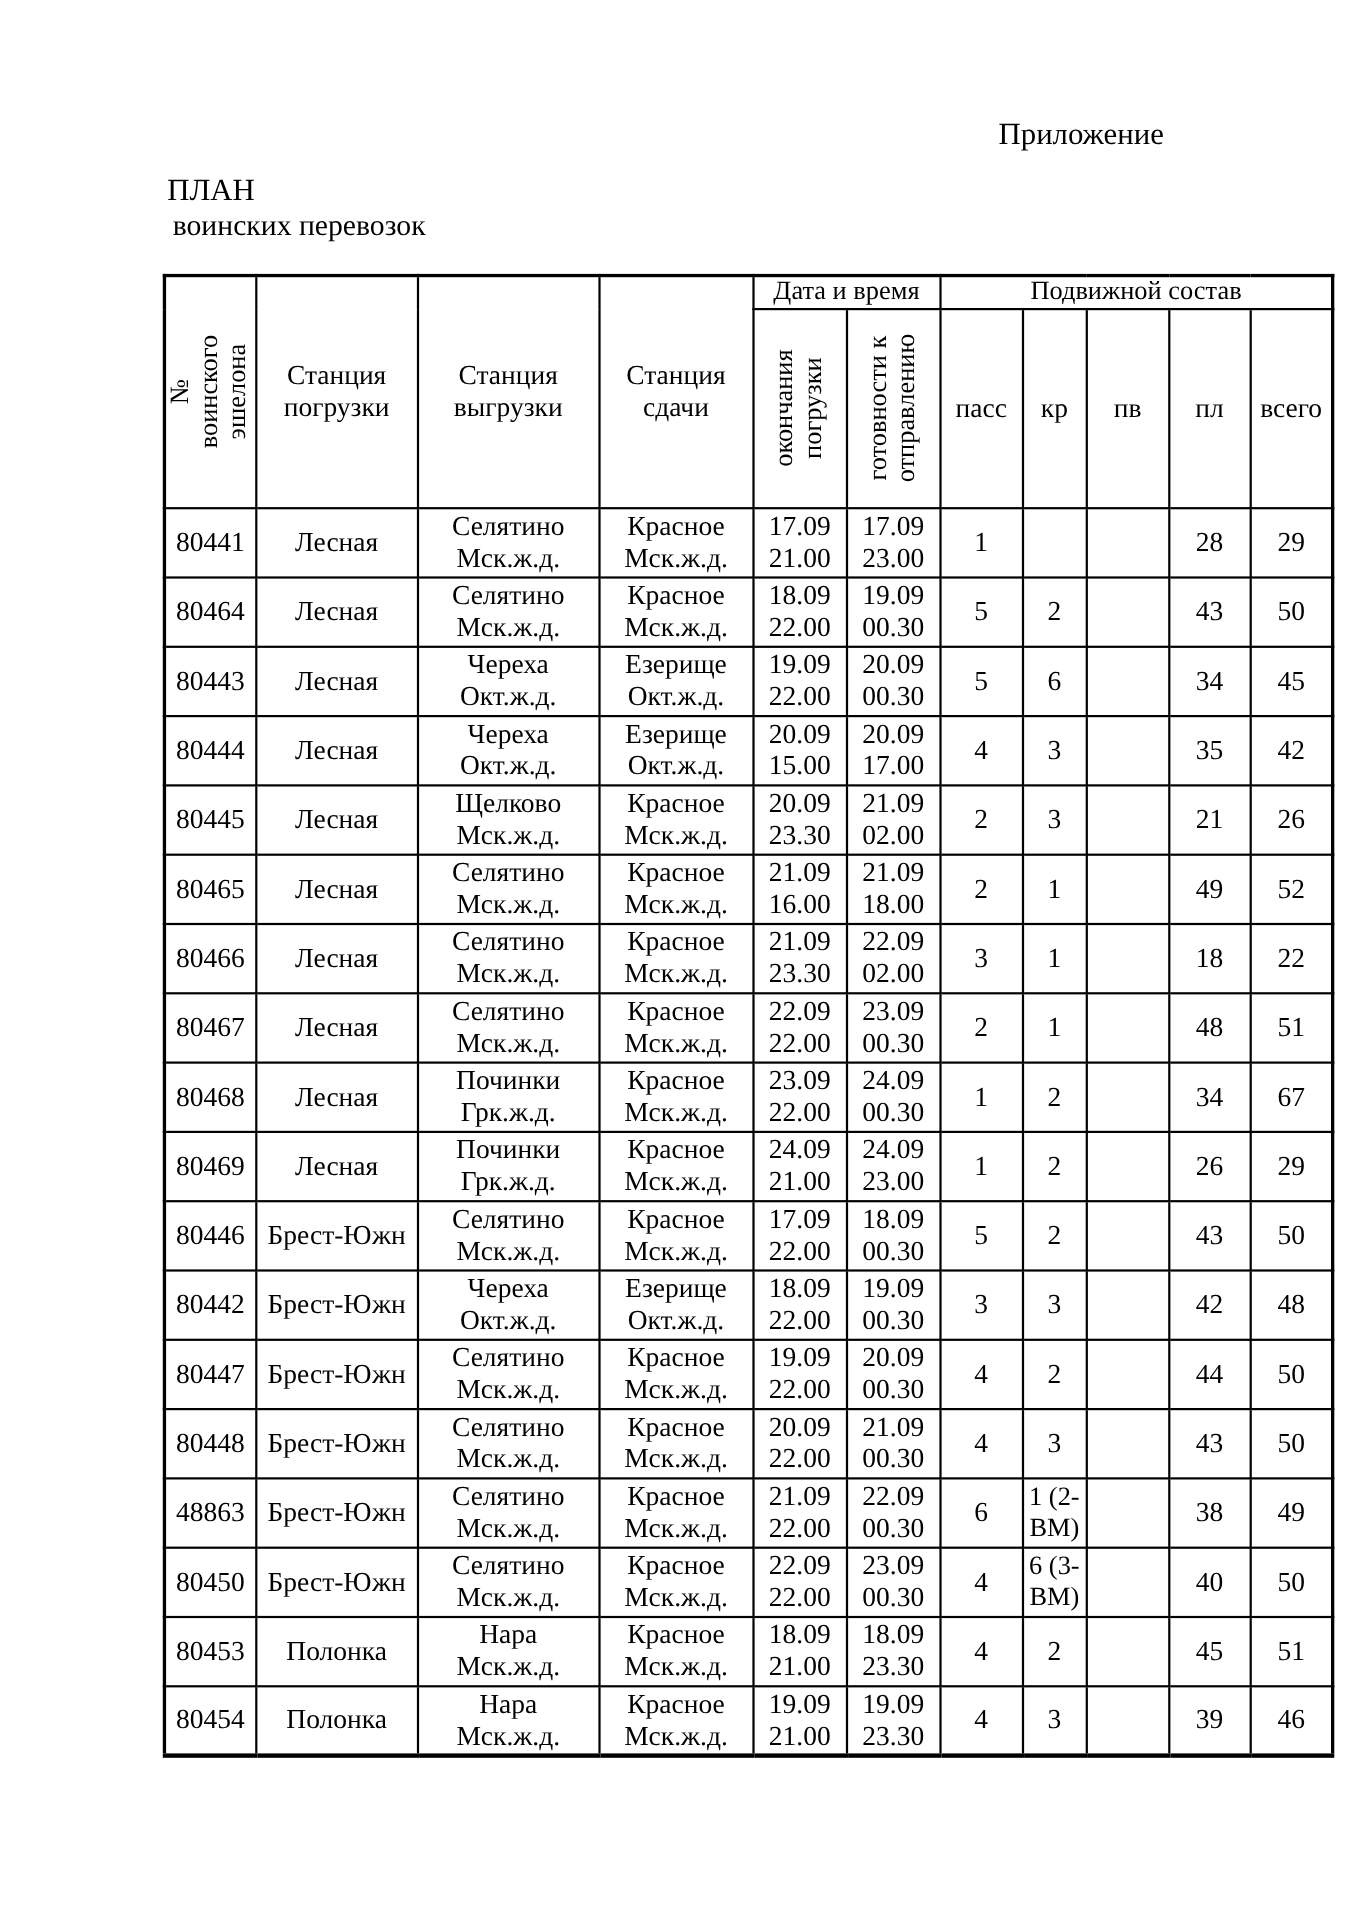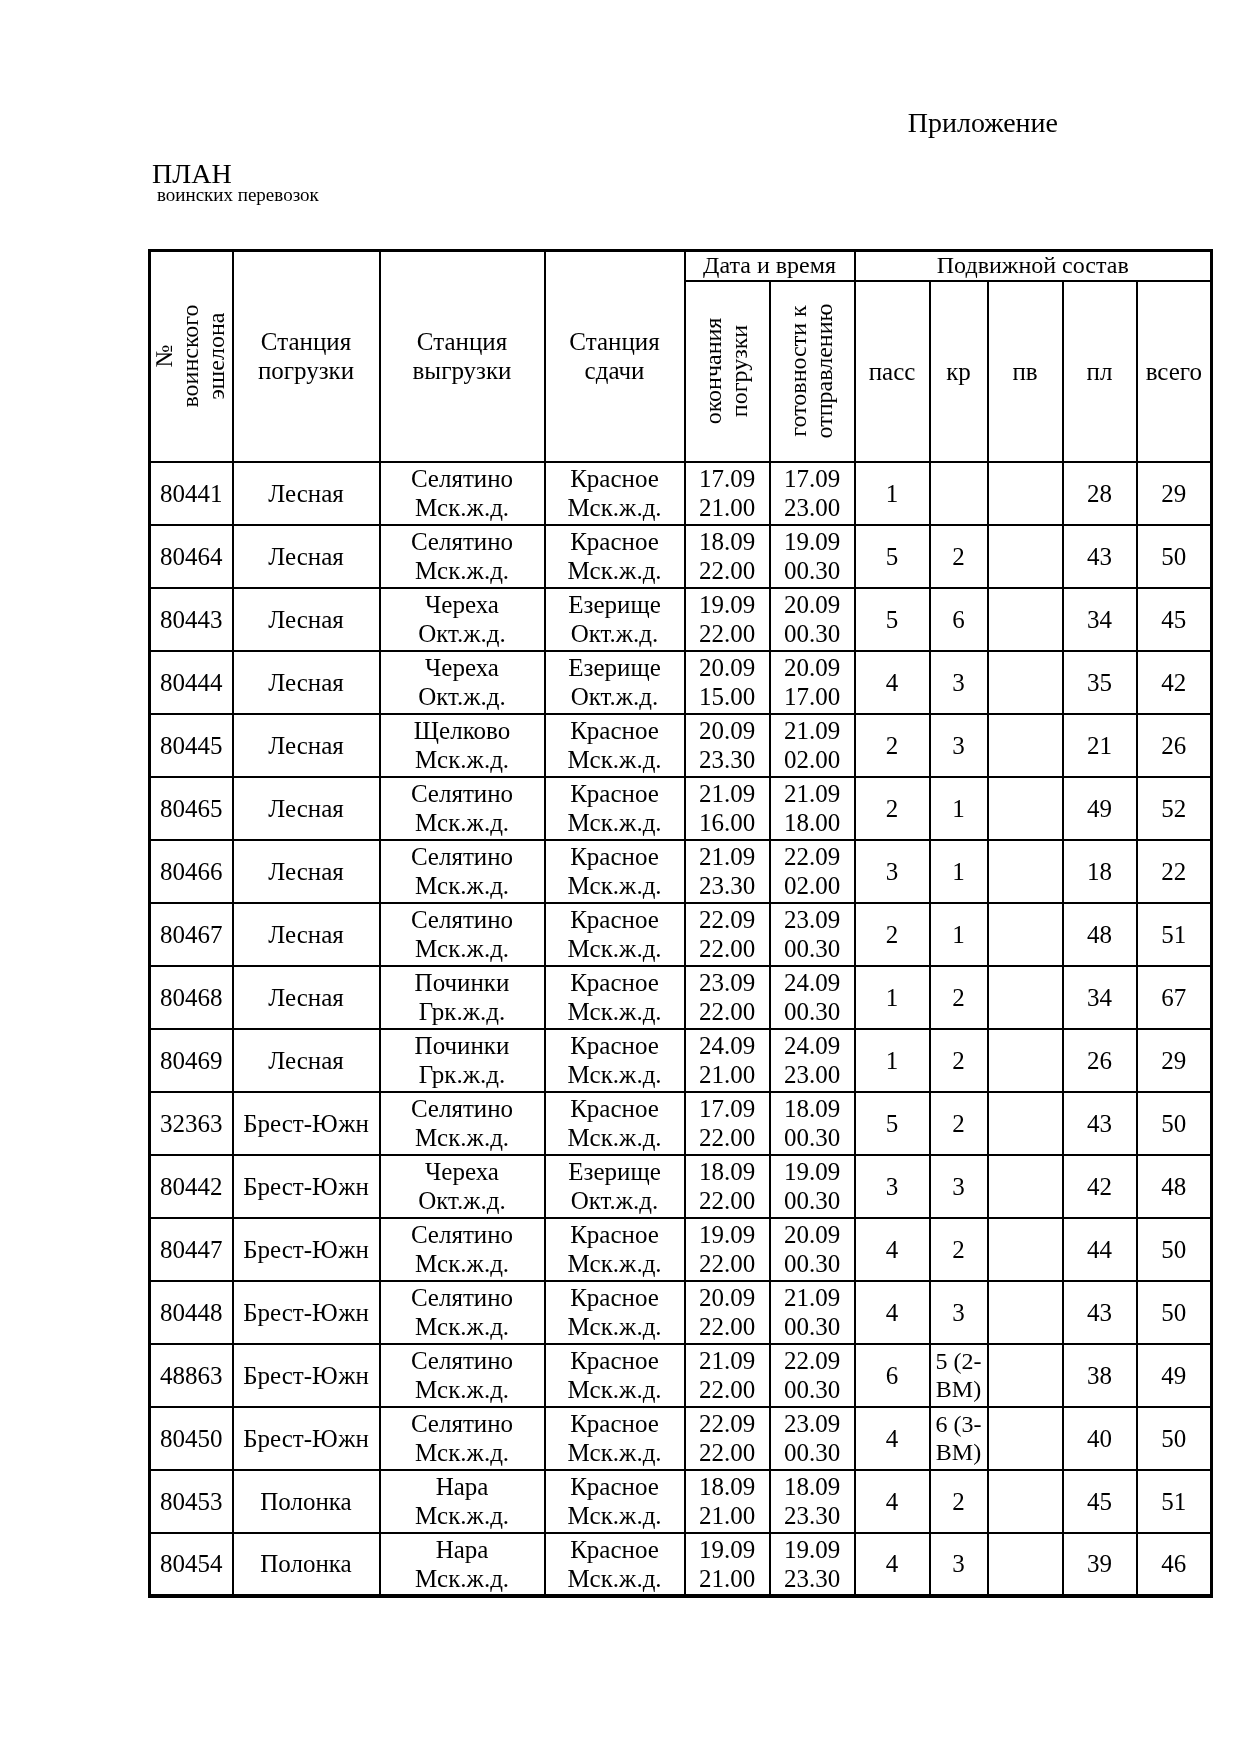--- a/index.html
+++ b/index.html
@@ -14,22 +14,22 @@
 
   .appendix {
     position: absolute; top: 106px; right: 182px;
     font-size: 28px; line-height: 34px; margin-left: 26px;
   }
   .doc-title {
     position: absolute; top: 158px; left: 152px;
     font-size: 28px; line-height: 32px;
   }
   .doc-subtitle {
-    position: absolute; top: 180px; left: 157px;
-    font-size: 19px; line-height: 30px;
+    position: absolute; top: 190px; left: 157px;
+    font-size: 27px; line-height: 30px;
   }
 
   table.plan {
     position: absolute; left: 148px; top: 249px;
     border-collapse: collapse;
     table-layout: fixed;
     width: 1062px;
     font-size: 25px;
     line-height: 1.16;
   }
@@ -281,21 +281,21 @@
 21.00</td>
           <td>24.09
 23.00</td>
           <td>1</td>
           <td>2</td>
           <td></td>
           <td>26</td>
           <td>29</td>
         </tr>
         <tr>
-          <td>32363</td>
+          <td>80446</td>
           <td>Брест-Южн</td>
           <td>Селятино
 Мск.ж.д.</td>
           <td>Красное
 Мск.ж.д.</td>
           <td>17.09
 22.00</td>
           <td>18.09
 00.30</td>
           <td>5</td>
@@ -360,21 +360,21 @@
           <td>Брест-Южн</td>
           <td>Селятино
 Мск.ж.д.</td>
           <td>Красное
 Мск.ж.д.</td>
           <td>21.09
 22.00</td>
           <td>22.09
 00.30</td>
           <td>6</td>
-          <td class="wrap-left">5 (2-
+          <td class="wrap-left">1 (2-
 ВМ)</td>
           <td></td>
           <td>38</td>
           <td>49</td>
         </tr>
         <tr>
           <td>80450</td>
           <td>Брест-Южн</td>
           <td>Селятино
 Мск.ж.д.</td>

